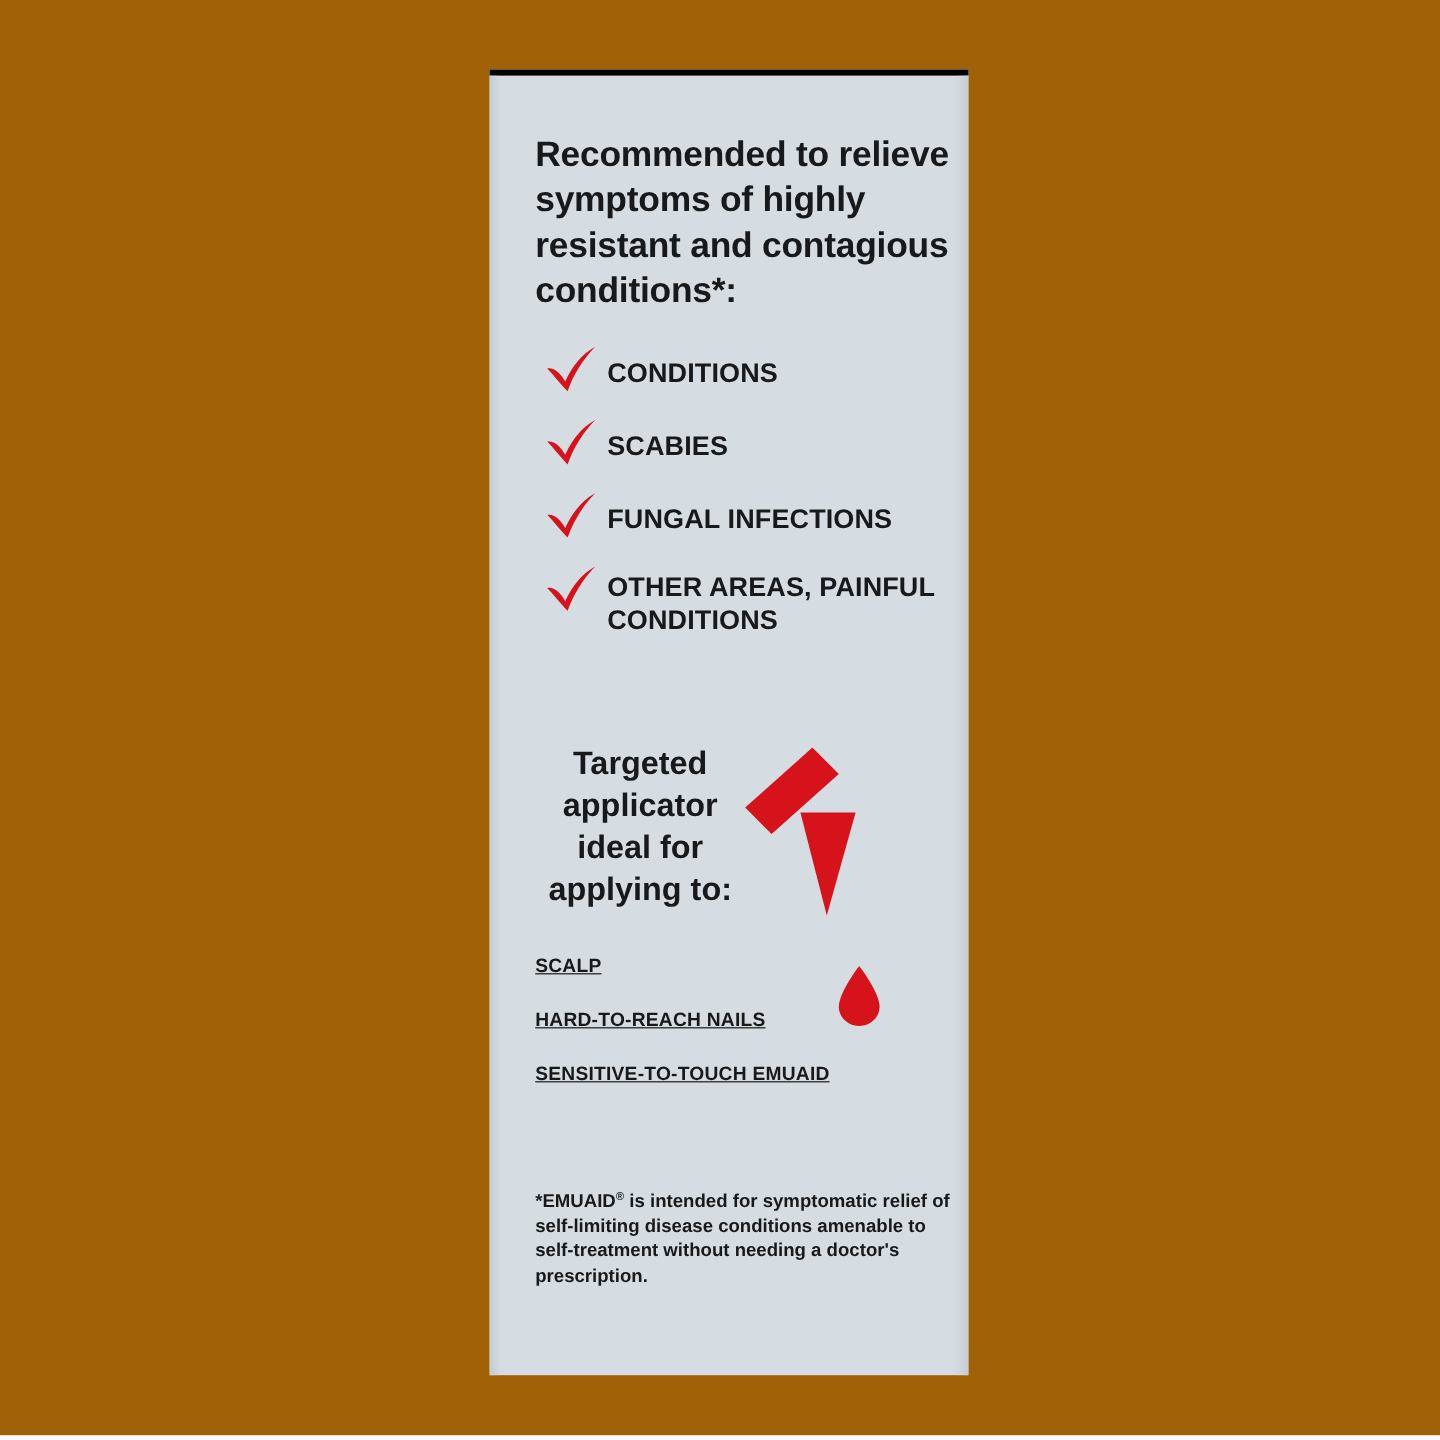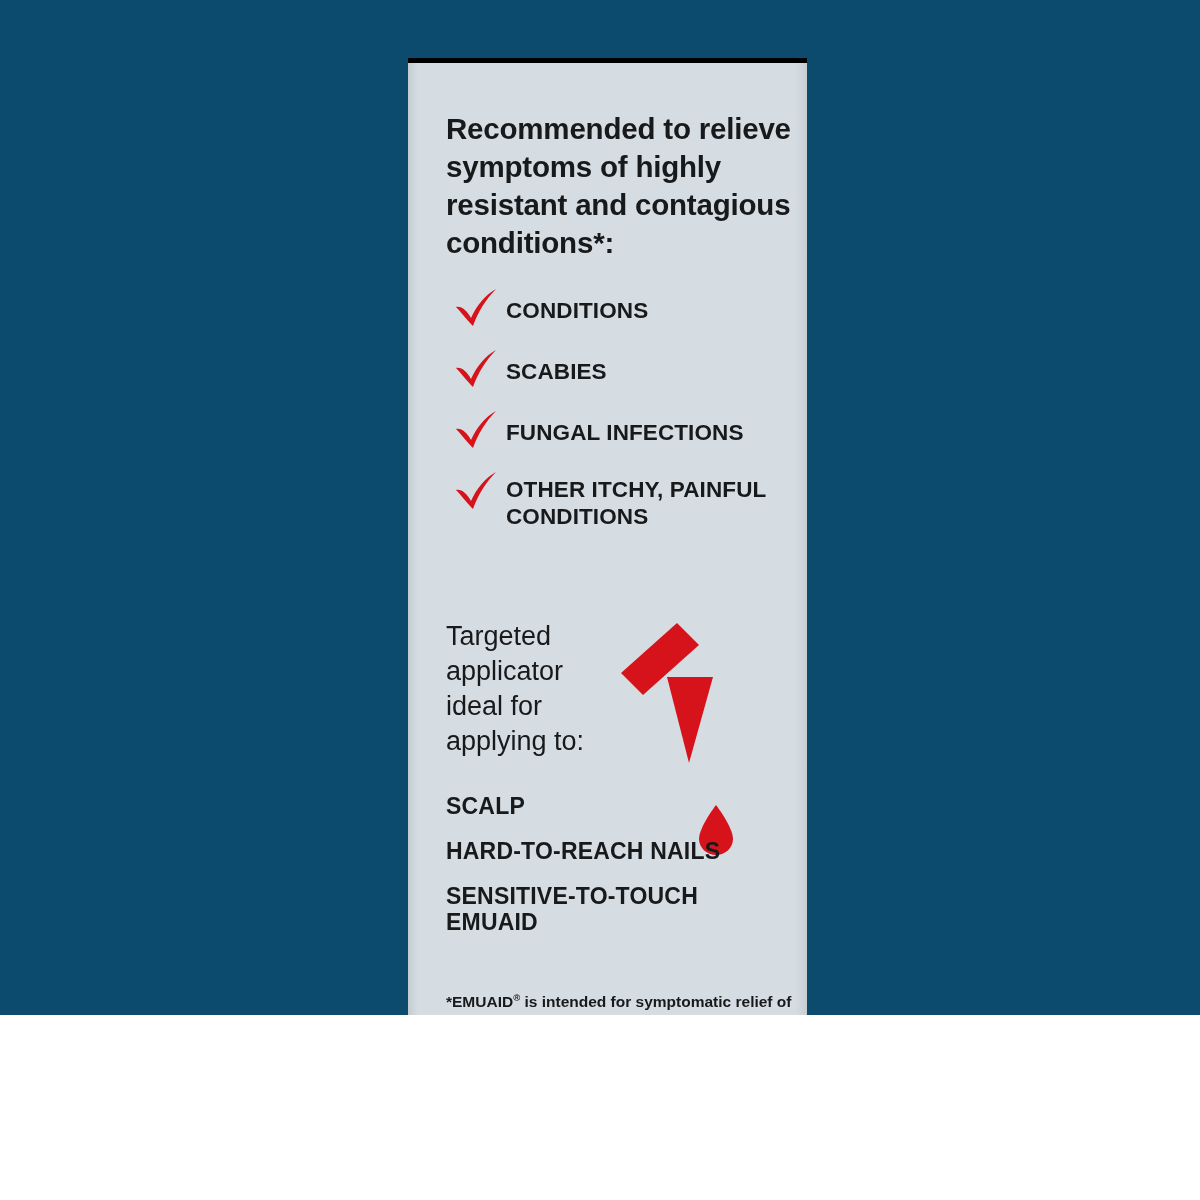--- a/index.html
+++ b/index.html
@@ -7,22 +7,22 @@
     padding: 0;
     width: 1200px;
     height: 1200px;
     background: #ffffff;
     font-family: "Liberation Sans", sans-serif;
   }
 
   #stage {
     position: relative;
     width: 1200px;
-    height: 1015px;
-    background: #0c4a6e;
+    height: 1196px;
+    background: #a16207;
     overflow: hidden;
   }
 
   
   #panel {
     position: absolute;
     left: 408px;
     top: 58px;
     width: 399px;
     height: 1088px;
@@ -99,46 +99,48 @@
     padding-top: 0px;
   }
 
   #targeted-heading {
     position: absolute;
     left: 38px;
     top: 556px;
     width: 175px;
     font-size: 27px;
     line-height: 35px;
-    font-weight: normal;
-    color: #17191b;
+    font-weight: bold;
+    color: #17191b;
+    text-align: center;
   }
 
   #dropper {
     position: absolute;
     left: 195px;
     top: 552px;
     width: 160px;
     height: 240px;
   }
 
   #apply-list {
     position: absolute;
     left: 38px;
     top: 730px;
     width: 350px;
   }
 
   .apply-item {
-    font-size: 23px;
+    font-size: 16px;
     line-height: 26px;
     font-weight: bold;
     color: #17191b;
     margin-bottom: 19px;
     letter-spacing: 0.2px;
+    text-decoration: underline;
   }
 
   #footnote {
     position: absolute;
     left: 38px;
     top: 925px;
     width: 352px;
     font-size: 15.5px;
     line-height: 20.5px;
     color: #17191b;
@@ -189,21 +191,21 @@
         </span>
         <span class="check-label">FUNGAL INFECTIONS</span>
       </div>
 
       <div class="check-row">
         <span class="check-icon">
           <svg viewBox="0 0 46 46" width="46" height="46" aria-hidden="true">
             <path d="M3 20 C9 19, 14 24, 18 31 C24 18, 32 8, 43 2 C33 12, 25 25, 20 39 C14 33, 8 25, 3 20 Z" fill="#d6131b"></path>
           </svg>
         </span>
-        <span class="check-label two-line">OTHER ITCHY, PAINFUL CONDITIONS</span>
+        <span class="check-label two-line">OTHER AREAS, PAINFUL CONDITIONS</span>
       </div>
 
     </div>
 
     <div id="targeted-heading">Targeted applicator ideal for applying to:</div>
 
     <div id="dropper">
       <svg viewBox="0 0 160 240" width="160" height="240" aria-hidden="true">
 
         <path d="M74 8 L96 30 L40 80 L18 58 Z" fill="#d6131b"></path>

